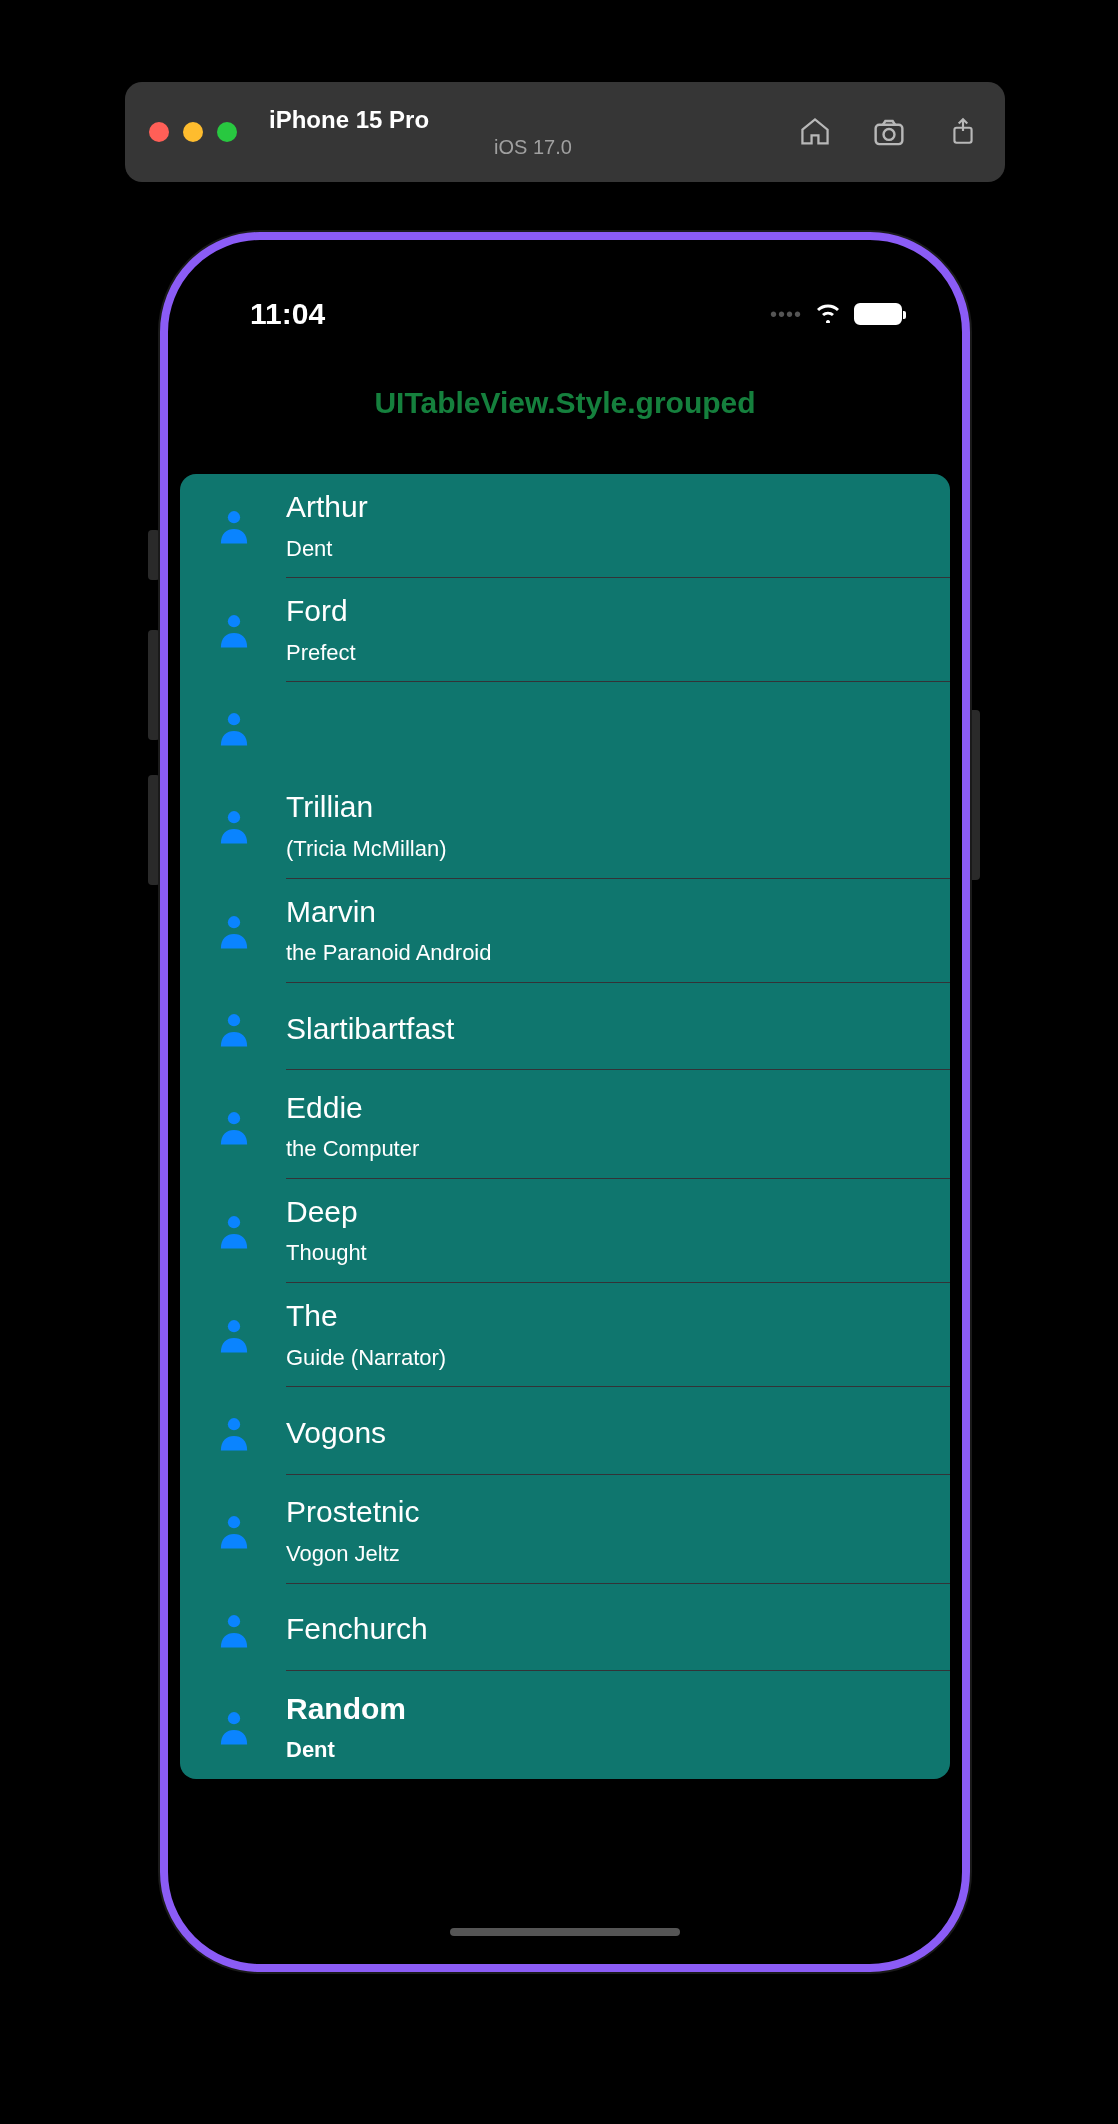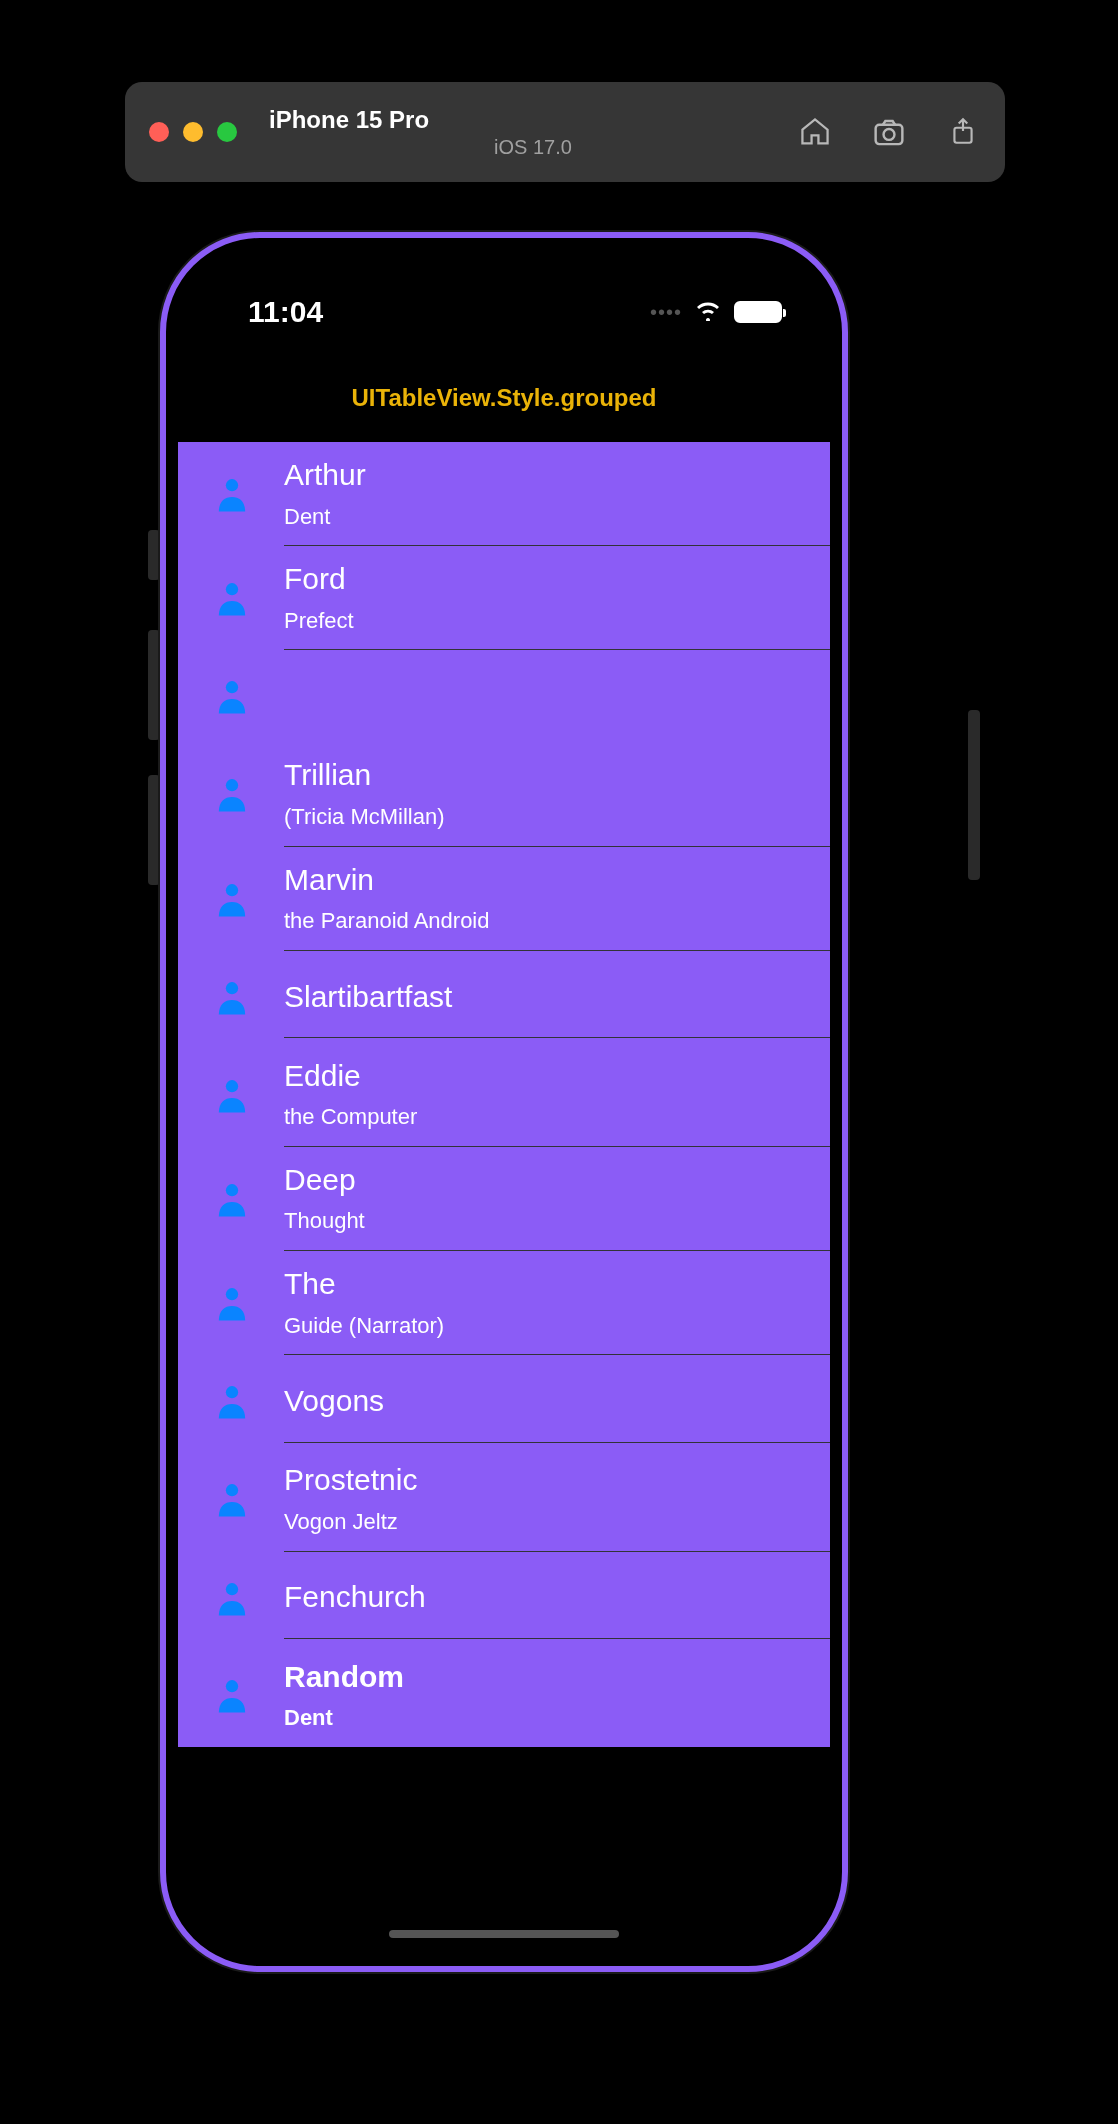--- a/index.html
+++ b/index.html
@@ -69,25 +69,25 @@
     .chrome-icon svg {
       stroke: #b8b8b8;
       fill: none;
       stroke-width: 2;
     }
 
     .phone-frame {
       position: absolute;
       top: 232px;
       left: 160px;
-      width: 688px;
+      width: 810px;
       height: 1740px;
       background: #000;
       border-radius: 100px;
-      border: 6px solid #8b5cf6;
+      border: 8px solid #8b5cf6;
       box-shadow: 0 0 0 2px #1a1a1a;
       overflow: hidden;
     }
     .side-button {
       position: absolute;
       background: #2a2a2a;
       border-radius: 4px;
     }
     .btn-left-1 { left: 148px; top: 530px; width: 12px; height: 50px; }
     .btn-left-2 { left: 148px; top: 630px; width: 12px; height: 110px; }
@@ -165,27 +165,28 @@
     .content {
       position: absolute;
       top: 100px;
       left: 0;
       right: 0;
       bottom: 0;
       overflow: hidden;
     }
     .nav-title {
       text-align: center;
-      color: #eab308;
-      font-size: 24px;
+      color: #15803d;
+      font-size: 30px;
       font-weight: 600;
-      padding: 34px 0 30px 0;
+      padding: 34px 0 54px 0;
     }
     .table-section {
-      background: #8b5cf6;
+      background: #0f766e;
+      border-radius: 16px;
     }
     .cell {
       display: flex;
       align-items: center;
       min-height: 92px;
       padding-left: 32px;
       position: relative;
     }
     .cell-icon {
       width: 44px;

